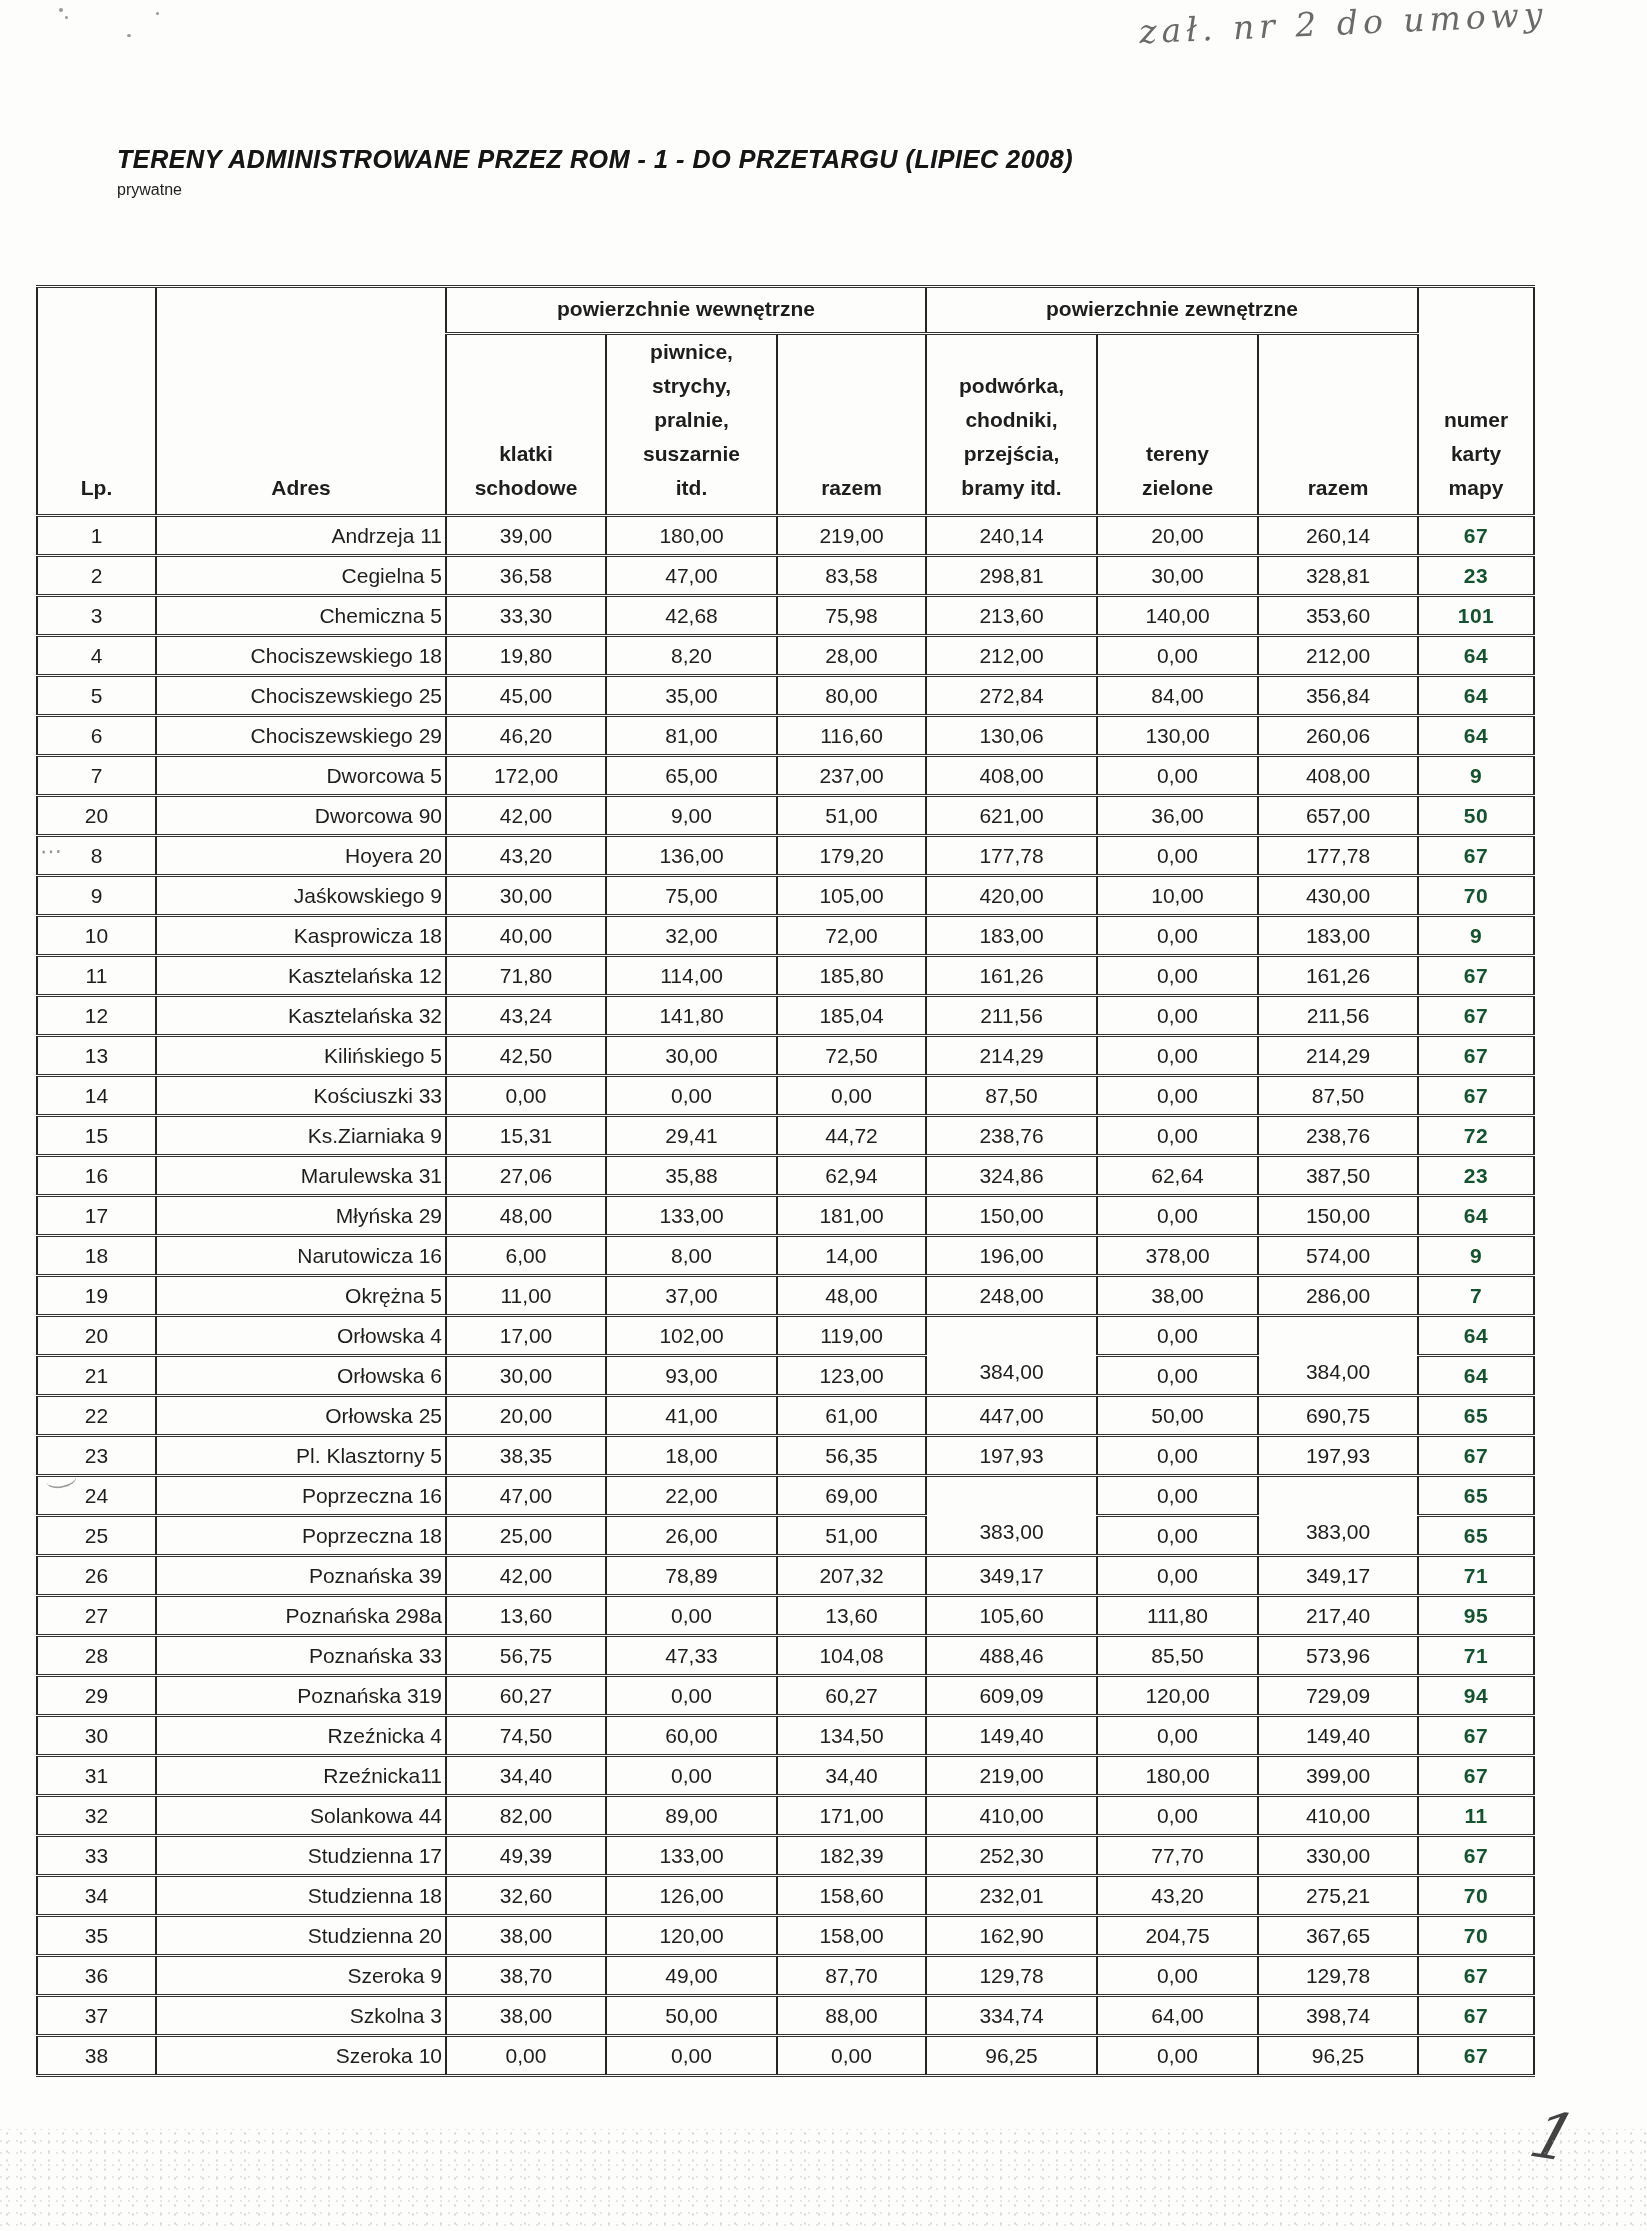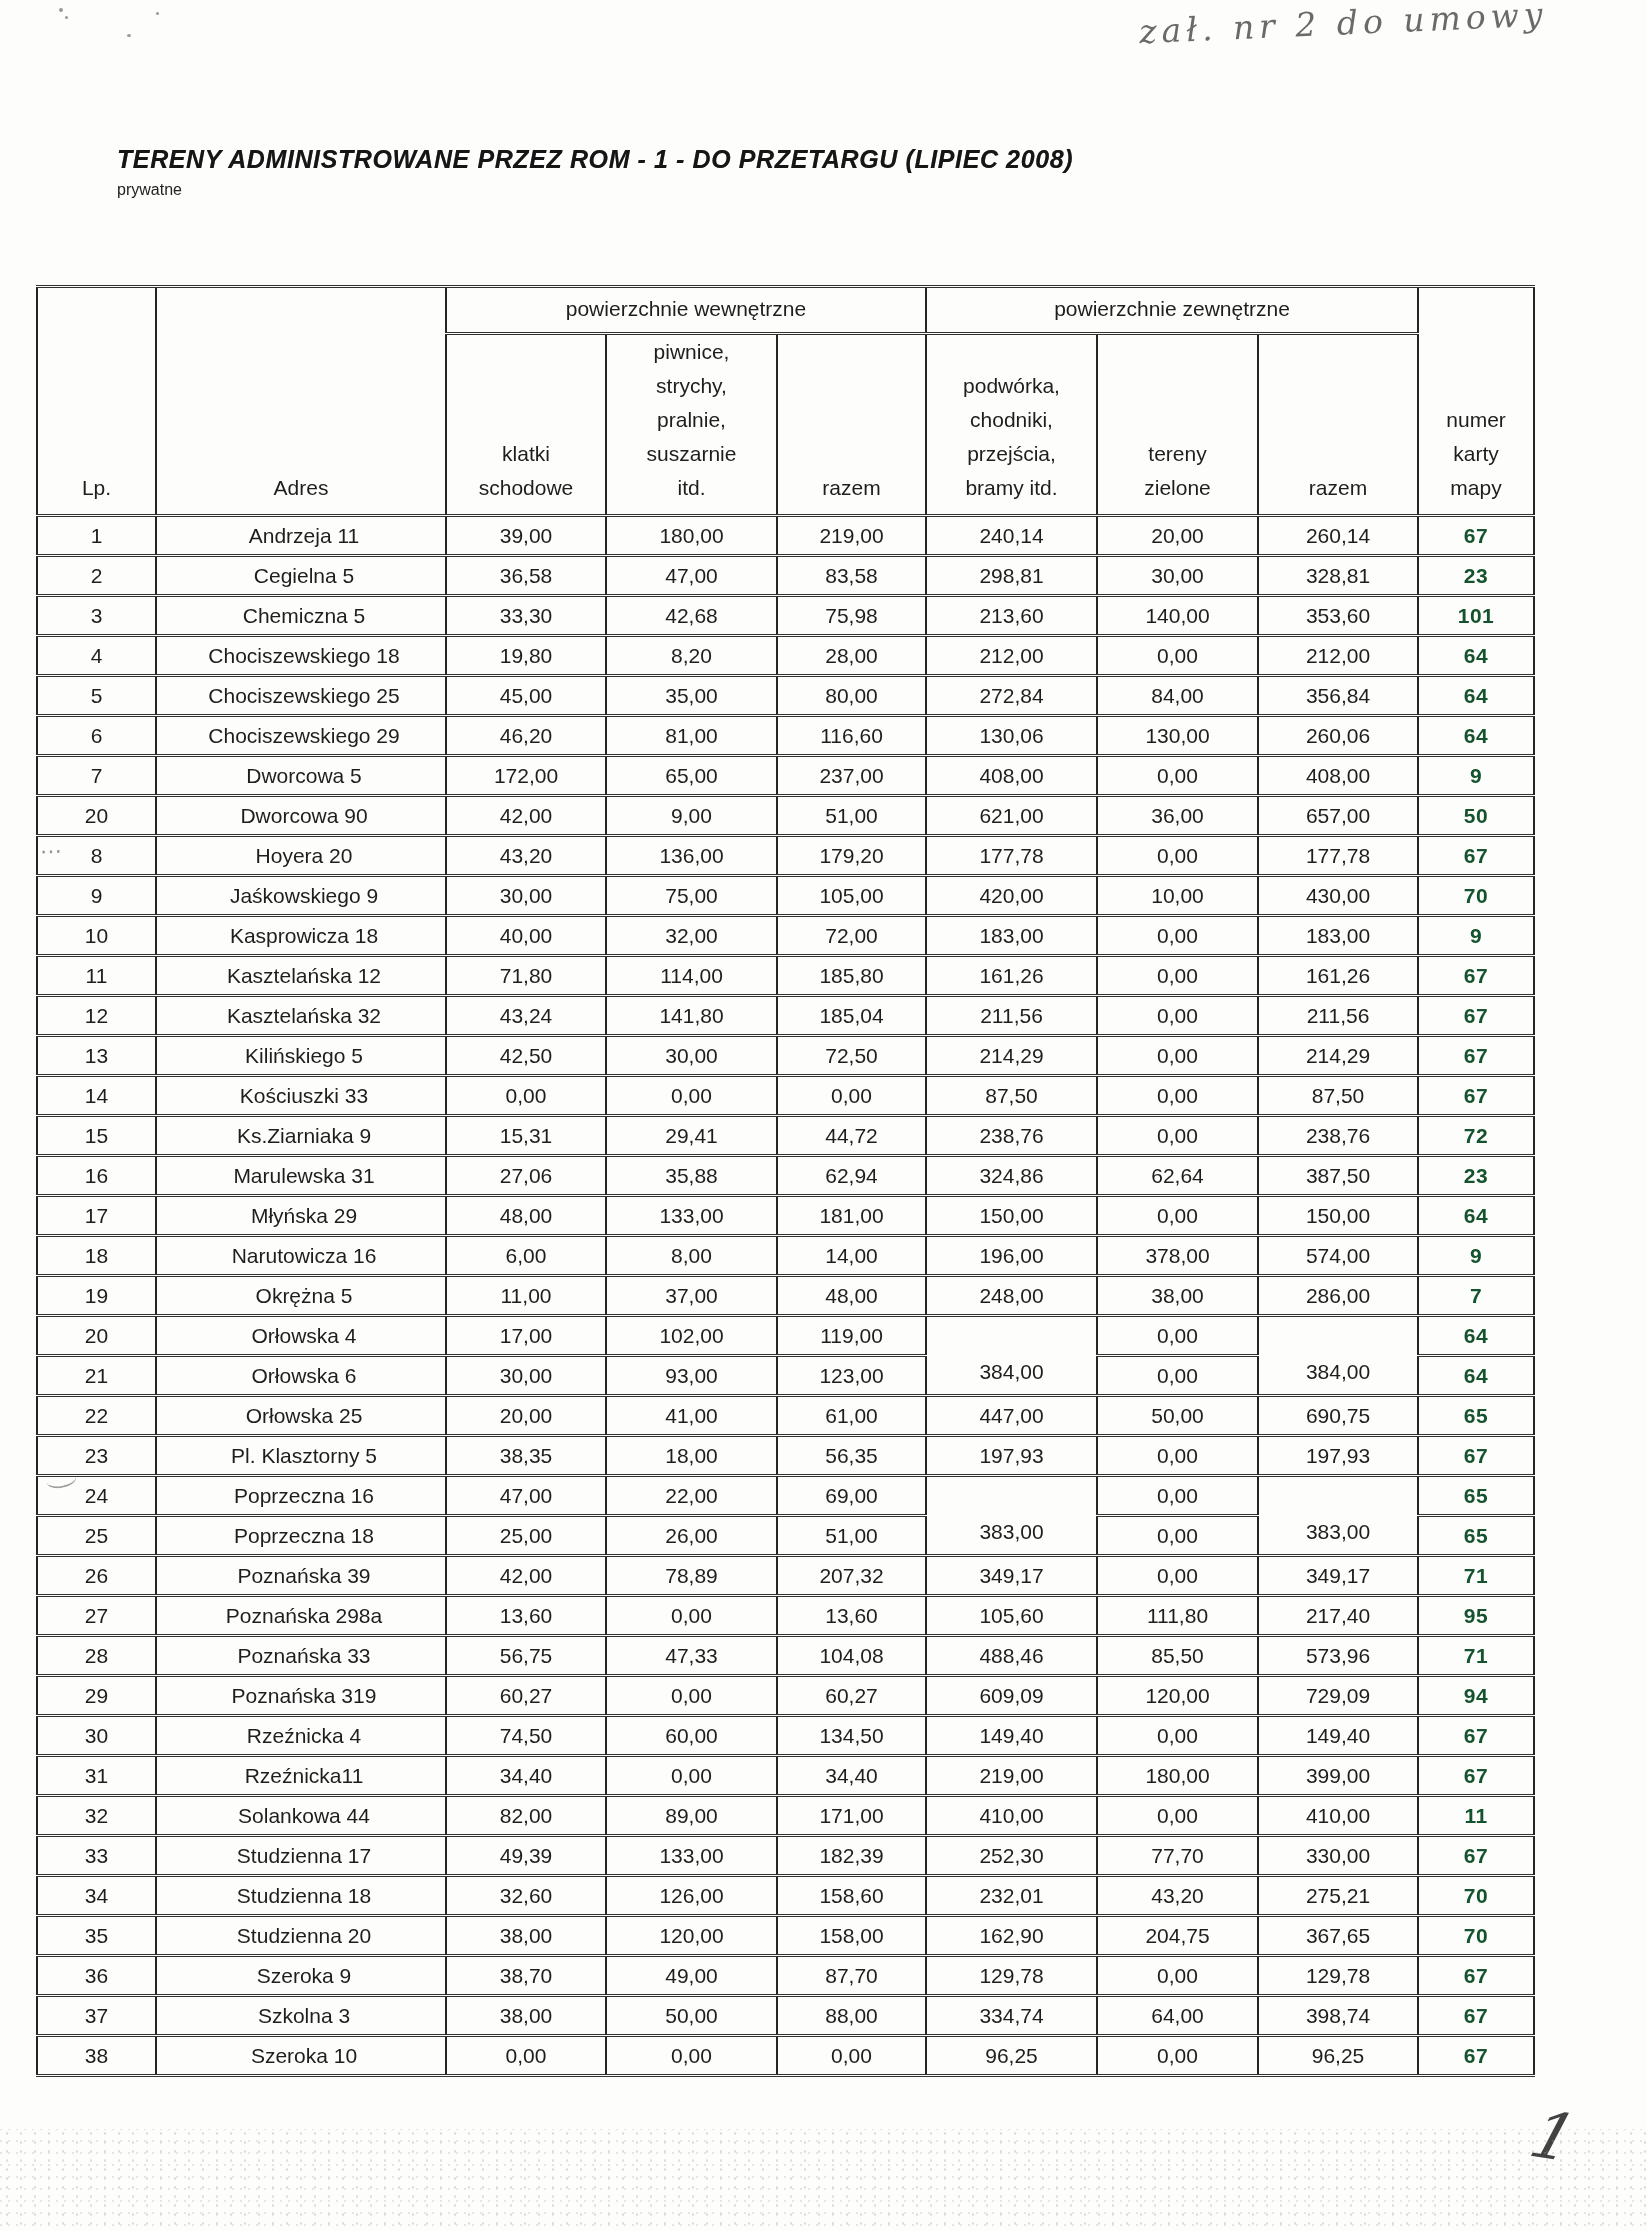--- a/index.html
+++ b/index.html
@@ -36,30 +36,30 @@
     width:1499px; table-layout:fixed;
     border-collapse:collapse; font-size:21px; color:#1e1e1e;
   }
   table.areas th, table.areas td {
     border-left:2px solid #252525; border-right:2px solid #252525;
     border-top:3px double #323232; border-bottom:3px double #323232;
     overflow:hidden;
   }
   table.areas { border:2px solid #1d1d1d; }
   thead th {
-    font-weight:normal; text-align:center; vertical-align:bottom;
+    font-weight:bold; text-align:center; vertical-align:bottom;
     white-space:pre-line; line-height:1.62; padding:0 4px 9px 4px;
     background:#fdfdfc;
   }
   thead tr.band-a { height:47px; }
   thead tr.band-b { height:178px; }
   thead th.group { vertical-align:middle; padding-bottom:2px; }
   tbody tr { height:40px; }
   tbody td { text-align:center; vertical-align:middle; padding:0 3px; }
-  tbody td.adres { text-align:center; padding-left:9px; }
+  tbody td.adres { text-align:right; padding-left:9px; }
   tbody td.mapa { font-weight:bold; color:#14532d; letter-spacing:0.5px; }
   tbody td.merged { vertical-align:bottom; padding-bottom:10px; }
   
   .noise-band {
     position:absolute; left:0; bottom:0; width:100%; height:103px;
     background-image:
       radial-gradient(circle, #8d8d8d 0.9px, transparent 1.4px),
       radial-gradient(circle, #ababab 0.7px, transparent 1.2px);
     background-size:14px 9px, 8px 12px;
     background-position:0 0, 5px 6px;

